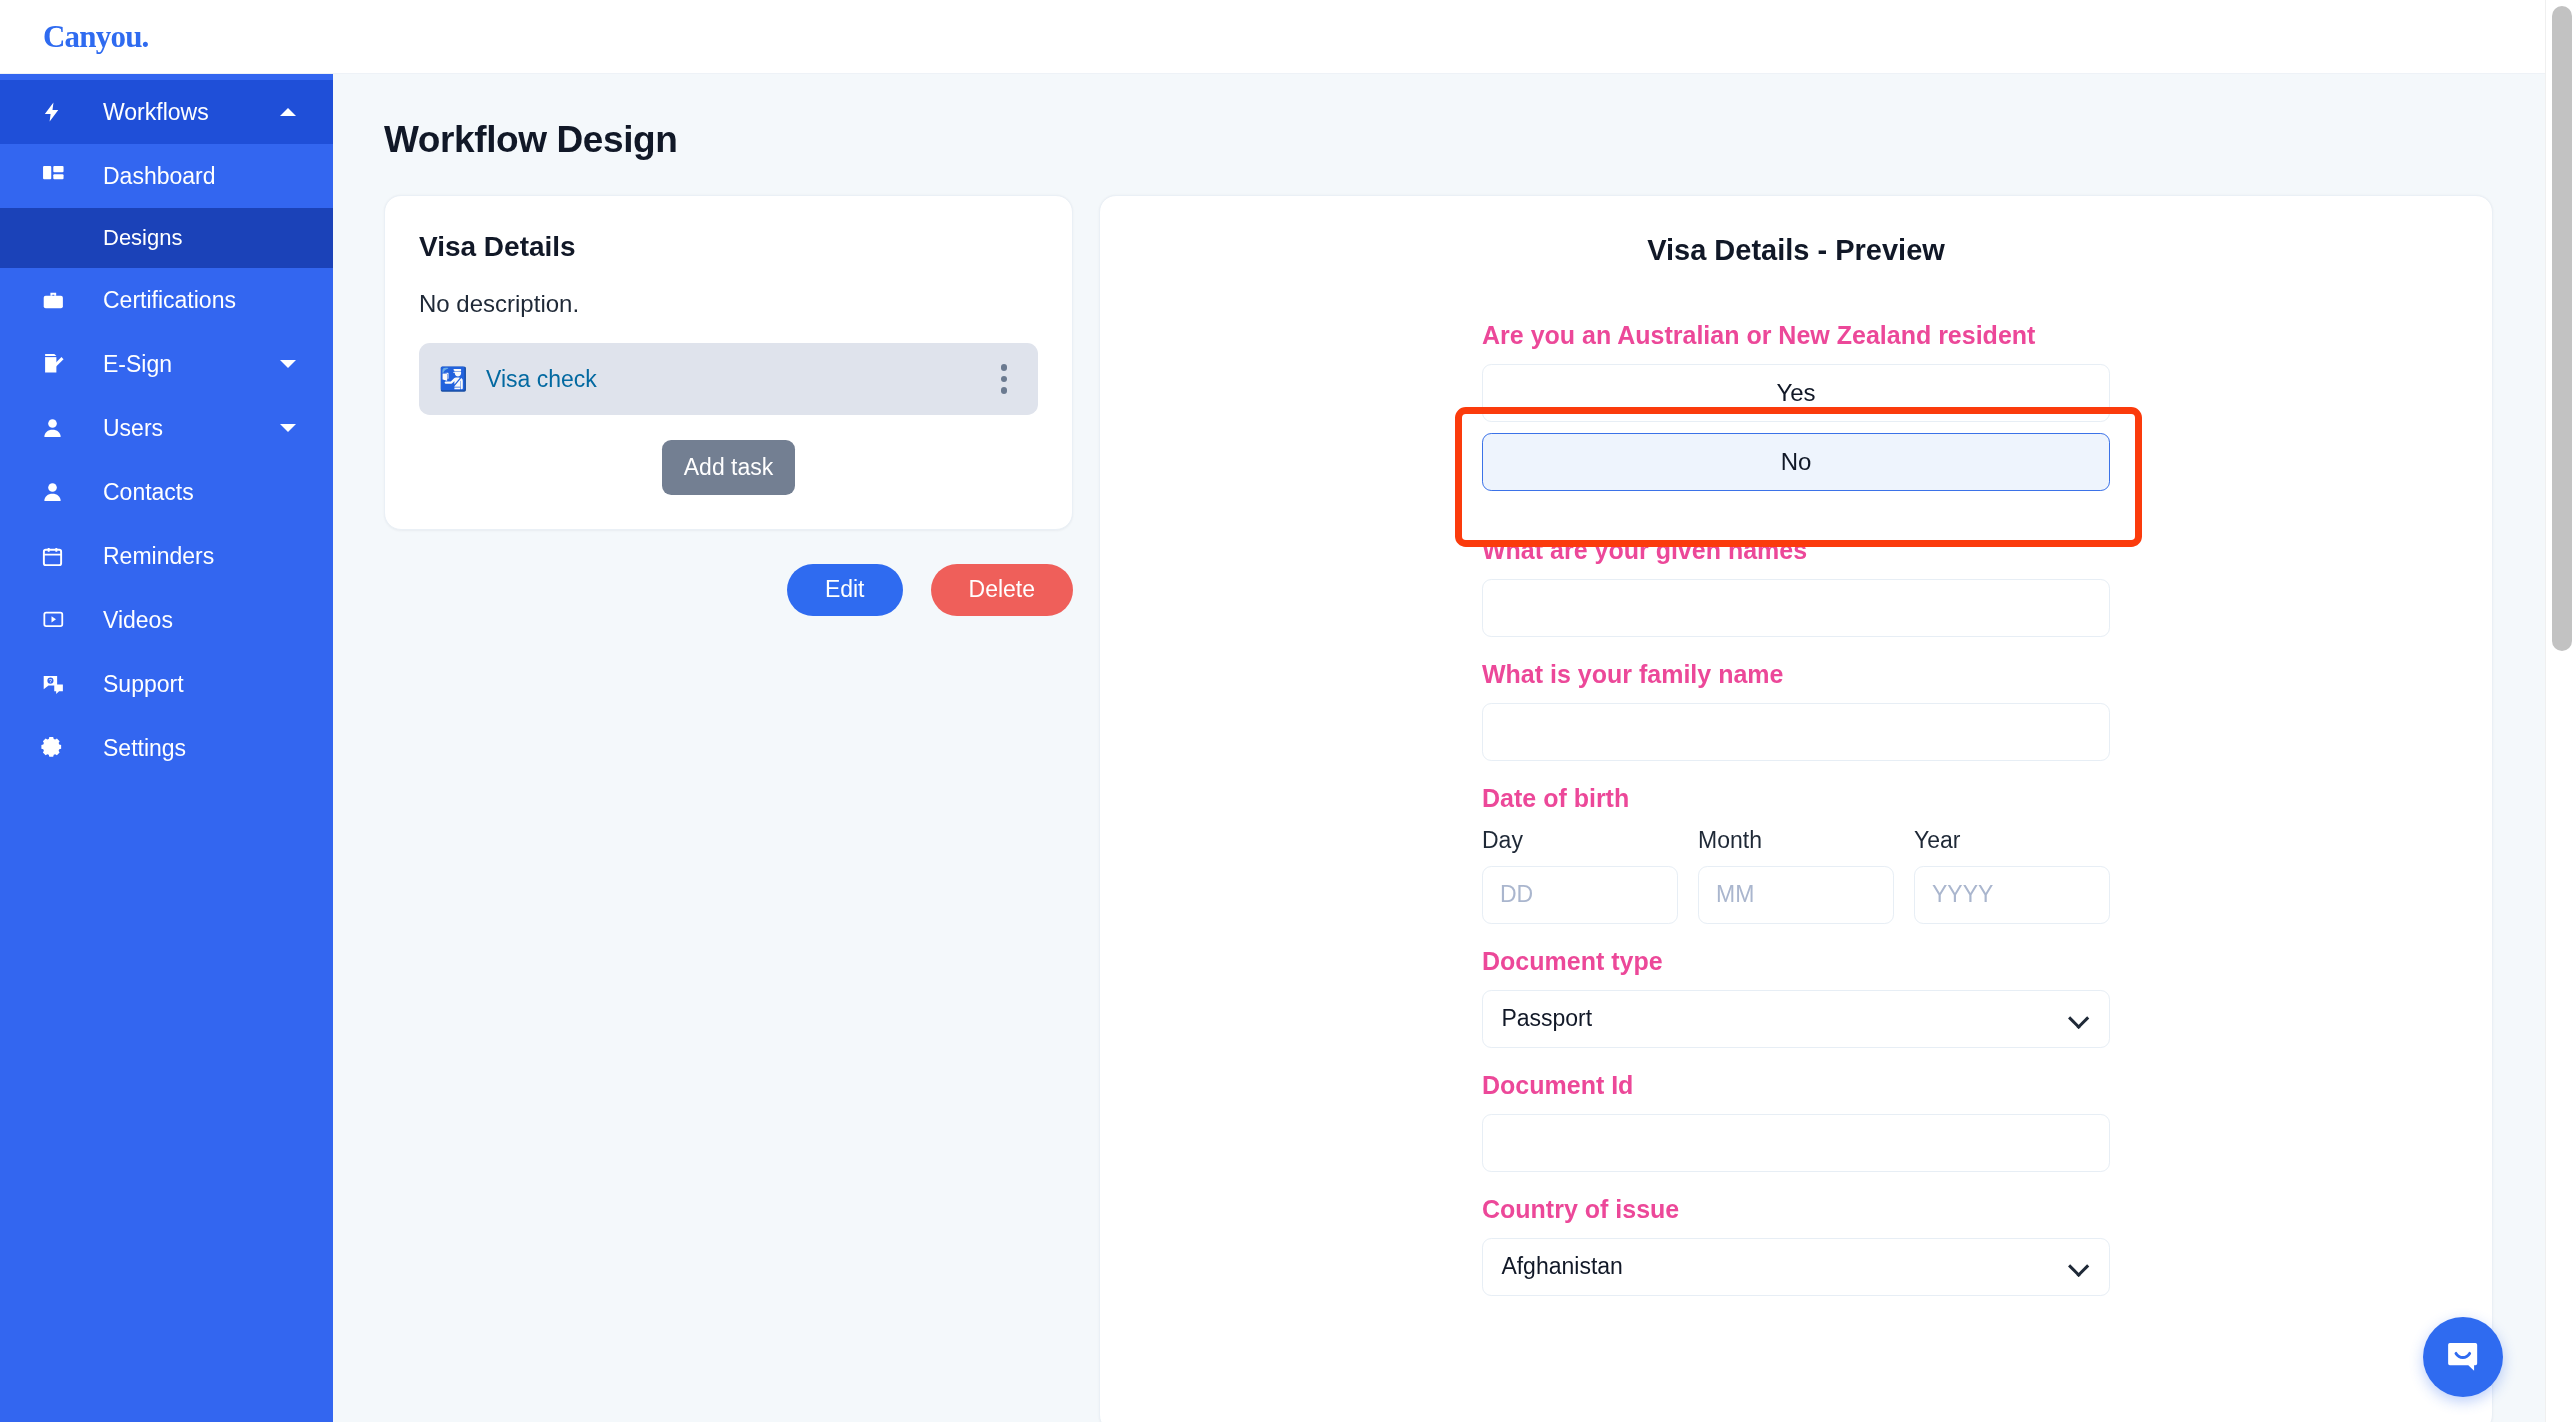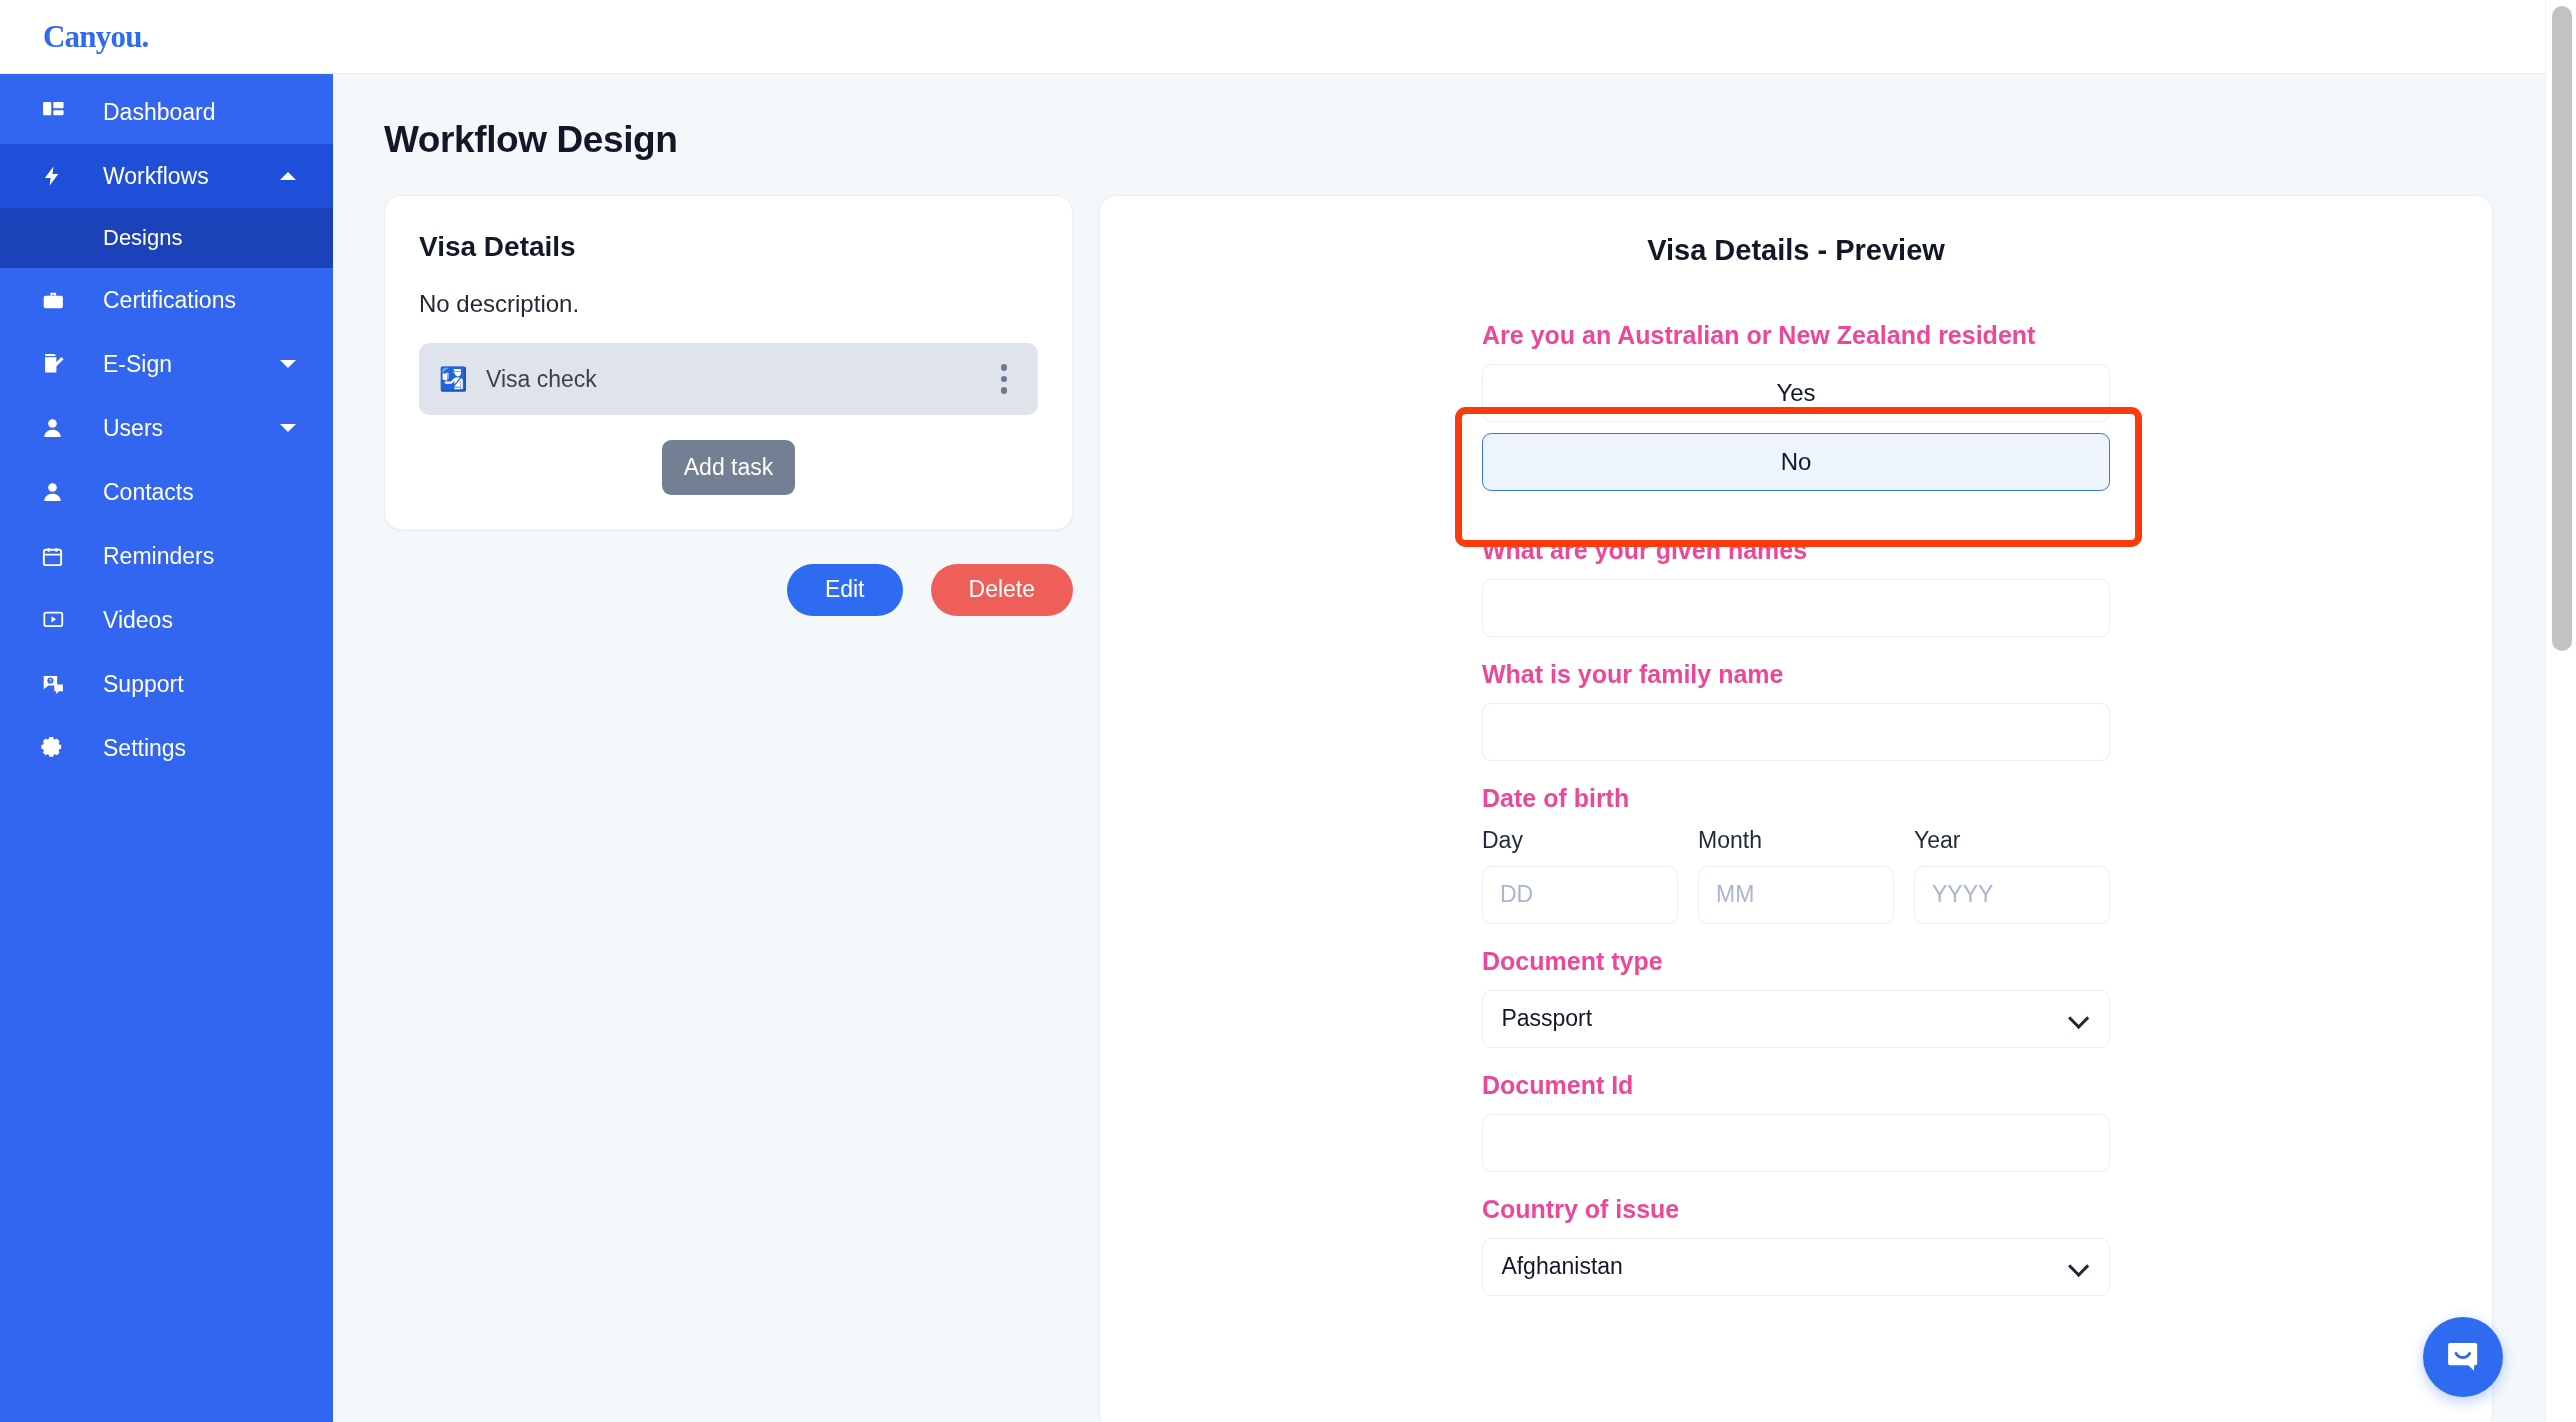--- a/index.html
+++ b/index.html
@@ -125,21 +125,21 @@
 
   .task-row {
     margin-top: 25px;
     background: #dfe3ec;
     border-radius: 10.8px;
     height: 72px;
     display: flex; align-items: center;
     padding: 0 24.6px 0 20px;
   }
   .task-emoji { font-size: 23px; margin-right: 18.4px; line-height: 1; }
-  .task-name { font-size: 23px; color: #404040; flex: 1; }
+  .task-name { font-size: 23px; color: #0369a1; flex: 1; }
   .kebab { display: flex; flex-direction: column; gap: 5.4px; align-items: center; padding: 6.1px; }
   .kebab i { width: 6.1px; height: 6.1px; border-radius: 50%; background: #6b7a90; display: block; }
 
   .addtask-wrap { display: flex; justify-content: center; margin-top: 25px; }
   .addtask {
     background: #737f92; color: #ffffff;
     border: none; border-radius: 9.2px;
     font-size: 23px; font-family: inherit;
     padding: 14px 22px;
   }
@@ -240,39 +240,39 @@
 <body>
 
 <div class="app">
 
   <div class="topbar">
     <div class="logo">Canyou.</div>
   </div>
 
   <div class="sidebar">
 
+    <div class="nav-item active-parent">
+      <span class="ic">
+        <svg width="23" height="26" viewBox="0 0 24 24">
+            <path fill="#fff" d="M13 2 4 14h6l-1 8 9-12h-6z"></path>
+          </svg>
+      </span>
+      <span class="lbl">Workflows</span>
+      <span class="nav-caret up"></span>
+    </div>
+
     <div class="nav-item">
       <span class="ic">
         <svg width="24.6" height="24.6" viewBox="0 0 24 24">
             <rect x="2" y="2" width="8" height="13" fill="#fff" rx="1"></rect>
             <rect x="12" y="2" width="10" height="6" fill="#fff" rx="1"></rect>
             <rect x="12" y="10" width="10" height="5" fill="#fff" rx="1"></rect>
           </svg>
       </span>
       <span class="lbl">Dashboard</span>
-    </div>
-
-    <div class="nav-item active-parent">
-      <span class="ic">
-        <svg width="23" height="26" viewBox="0 0 24 24">
-            <path fill="#fff" d="M13 2 4 14h6l-1 8 9-12h-6z"></path>
-          </svg>
-      </span>
-      <span class="lbl">Workflows</span>
-      <span class="nav-caret up"></span>
     </div>
 
     <div class="sub-item">
       <span>Designs</span>
     </div>
 
     <div class="nav-item">
       <span class="ic">
         <svg width="24.6" height="23" viewBox="0 0 24 24">
             <rect x="2" y="7" width="20" height="13" rx="2" fill="#fff"></rect>

